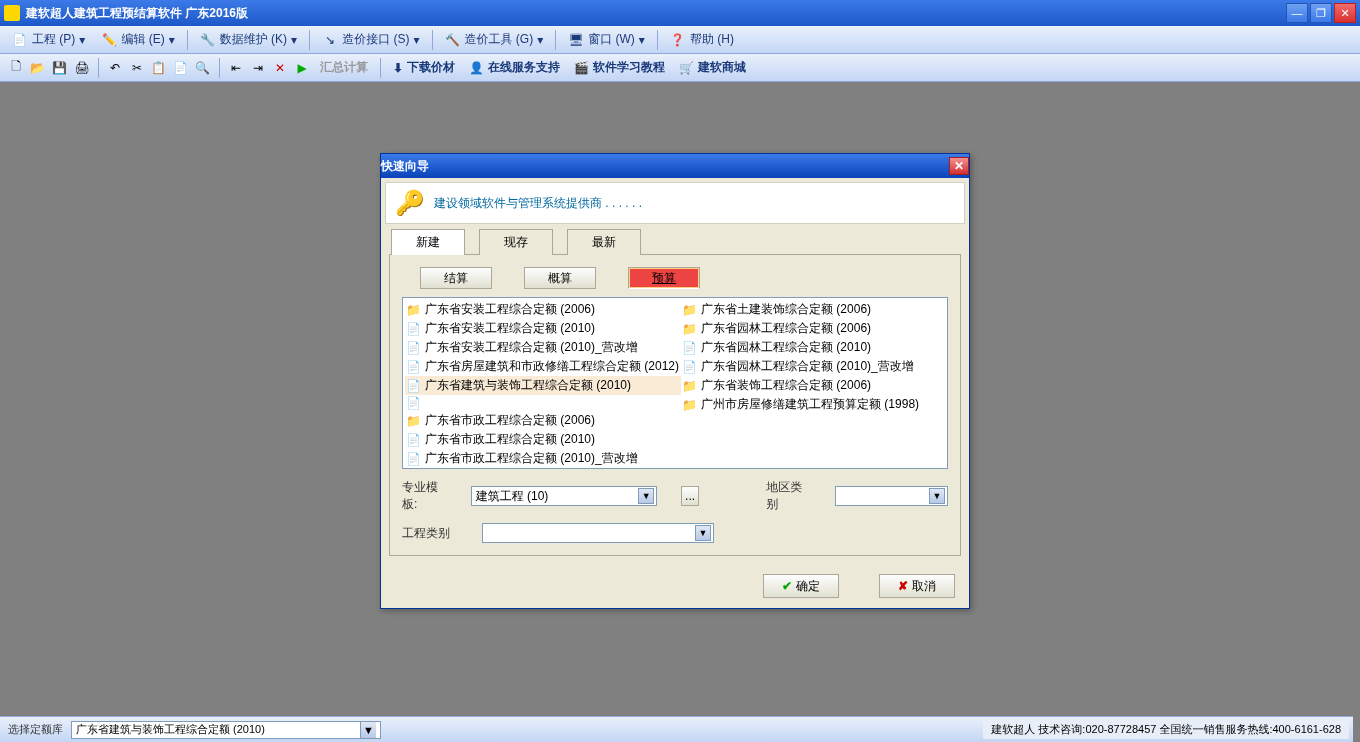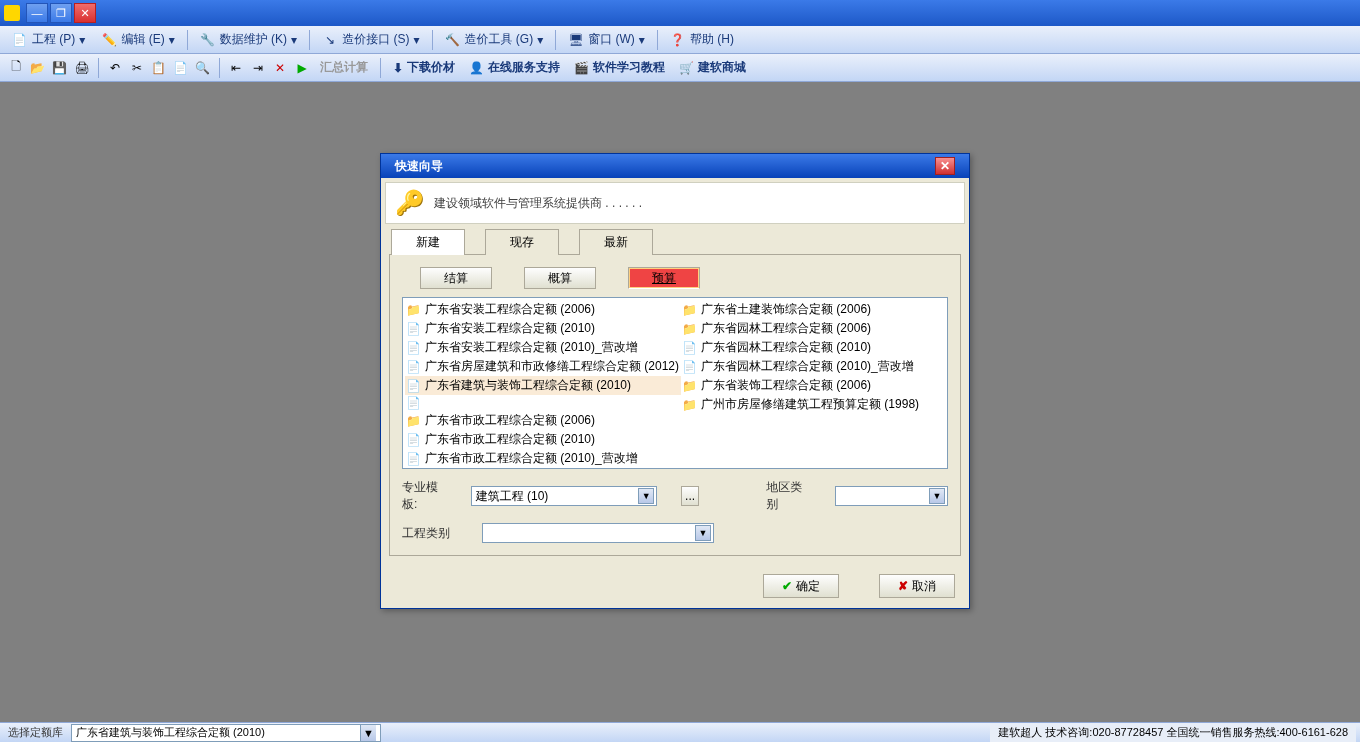--- a/index.html
+++ b/index.html
@@ -18,36 +18,36 @@
 .menu-sep { width: 1px; height: 20px; background: #8fa8d7; margin: 0 2px; }
 
 .toolbar { height: 28px; background: linear-gradient(to bottom, #eaf0fb, #c3d6f5); border-bottom: 1px solid #8fa8d7; display: flex; align-items: center; padding: 0 6px; gap: 2px; }
 .tool-btn { width: 20px; height: 20px; display: flex; align-items: center; justify-content: center; cursor: pointer; }
 .tool-text-btn { display: flex; align-items: center; gap: 4px; padding: 2px 6px; cursor: pointer; color: #1a3a7a; font-weight: bold; }
 .tool-text-btn.disabled { color: #999; cursor: default; }
 .tool-sep { width: 1px; height: 20px; background: #8fa8d7; margin: 0 4px; }
 
 .workspace { position: absolute; top: 82px; left: 0; right: 0; bottom: 22px; background: #808080; }
 
-.status-bar { position: absolute; bottom: 0; left: 0; right: 0; height: 20px; background: linear-gradient(to bottom, #eaf0fb, #c3d6f5); border-top: 1px solid #8fa8d7; display: flex; align-items: center; padding: 0 4px; gap: 4px; font-size: 11px; }
+.status-bar { position: absolute; bottom: 0; left: 0; right: 7px; height: 26px; background: linear-gradient(to bottom, #eaf0fb, #c3d6f5); border-top: 1px solid #8fa8d7; display: flex; align-items: center; padding: 0 4px; gap: 4px; font-size: 11px; }
 .status-label { color: #333; padding: 0 4px; }
 .status-combo { background: white; border: 1px solid #7f9db9; height: 18px; width: 310px; display: flex; align-items: center; padding: 0 4px; }
 .status-combo .arrow { margin-left: auto; background: linear-gradient(to bottom,#e0e8f5,#b8c8e8); border-left:1px solid #7f9db9; width:16px; height:16px; display:flex; align-items:center; justify-content:center; }
 .status-right { margin-left: auto; background: #e8eef8; padding: 2px 8px; }
 
 .dialog { position: absolute; left: 380px; top: 153px; width: 590px; background: #ece9d8; border: 1px solid #003399; box-shadow: 2px 2px 6px rgba(0,0,0,0.3); }
-.dialog-title { height: 24px; background: linear-gradient(to bottom, #3b7ae8, #0842b8); color: white; font-weight: bold; display: flex; align-items: center; padding: 0 14px; }
+.dialog-title { height: 24px; background: linear-gradient(to bottom, #3b7ae8, #0842b8); color: white; font-weight: bold; display: flex; align-items: center; padding: 0 0; }
 .dialog-title .close-btn { margin-left: auto; width: 20px; height: 18px; background: linear-gradient(to bottom,#f89090,#d03030); border:1px solid #a02020; display:flex; align-items:center; justify-content:center; cursor:pointer; font-size:12px; font-weight:bold; }
 
 .dialog-banner { height: 42px; background: #ffffff; border: 1px solid #d0d0c0; margin: 4px; display: flex; align-items: center; padding: 0 10px; gap: 10px; }
 .banner-icon { width: 28px; height: 28px; display:flex; align-items:center; justify-content:center; font-size:24px; }
-.banner-text { color: #404040; }
+.banner-text { color: #0369a1; }
 
 .dialog-tabs { display: flex; padding: 0 10px; background:#ece9d8; }
-.dlg-tab { padding: 4px 24px; background: #ece9d8; border: 1px solid #aca899; border-bottom: none; margin-right: 20px; cursor: pointer; position: relative; top: 1px; }
+.dlg-tab { padding: 4px 24px; background: #ece9d8; border: 1px solid #aca899; border-bottom: none; margin-right: 14px; cursor: pointer; position: relative; top: 1px; }
 .dlg-tab.active { background: #fff; font-weight: normal; }
 
 .dialog-body { margin: 0 8px 8px; background: #ece9d8; border: 1px solid #aca899; padding: 12px; }
 
 .sub-tabs { display: flex; gap: 32px; margin-bottom: 8px; padding-left: 18px; }
 .sub-tab { width: 72px; height: 22px; background: linear-gradient(to bottom,#fefefe,#e0e0d0); border:1px solid #aca899; display:flex; align-items:center; justify-content:center; cursor:pointer; }
 .sub-tab.active { background: #ef4444; border-bottom-color:#fff; box-shadow: inset 0 0 0 1px #ffd080; text-decoration: underline; }
 
 .list-box { background: white; border: 1px solid #7f9db9; height: 172px; padding: 2px; overflow: auto; }
 .list-grid { display: grid; grid-template-columns: 1fr 1fr; }
@@ -65,20 +65,21 @@
 .dialog-buttons { display:flex; justify-content:flex-end; gap: 40px; padding: 10px 14px; }
 .dlg-btn { width: 76px; height: 24px; background: linear-gradient(to bottom,#fefefe,#e0e0d0); border:1px solid #aca899; display:flex; align-items:center; justify-content:center; gap:4px; cursor:pointer; }
 .check-icon{ color:#0a0; font-weight:bold; }
 .x-icon{ color:#c00; font-weight:bold; }
 </style>
 </head>
 <body>
 
 <div class="title-bar">
   <span class="app-icon"></span>
+  <span class="title">建软超人建筑工程预结算软件  广东2016版</span>
   <div class="win-controls">
     <div class="win-btn">—</div>
     <div class="win-btn">❐</div>
     <div class="win-btn close">✕</div>
   </div>
 </div>
 
 <div class="menu-bar">
   <div class="menu-item">
       <span class="menu-icon">📄</span>

